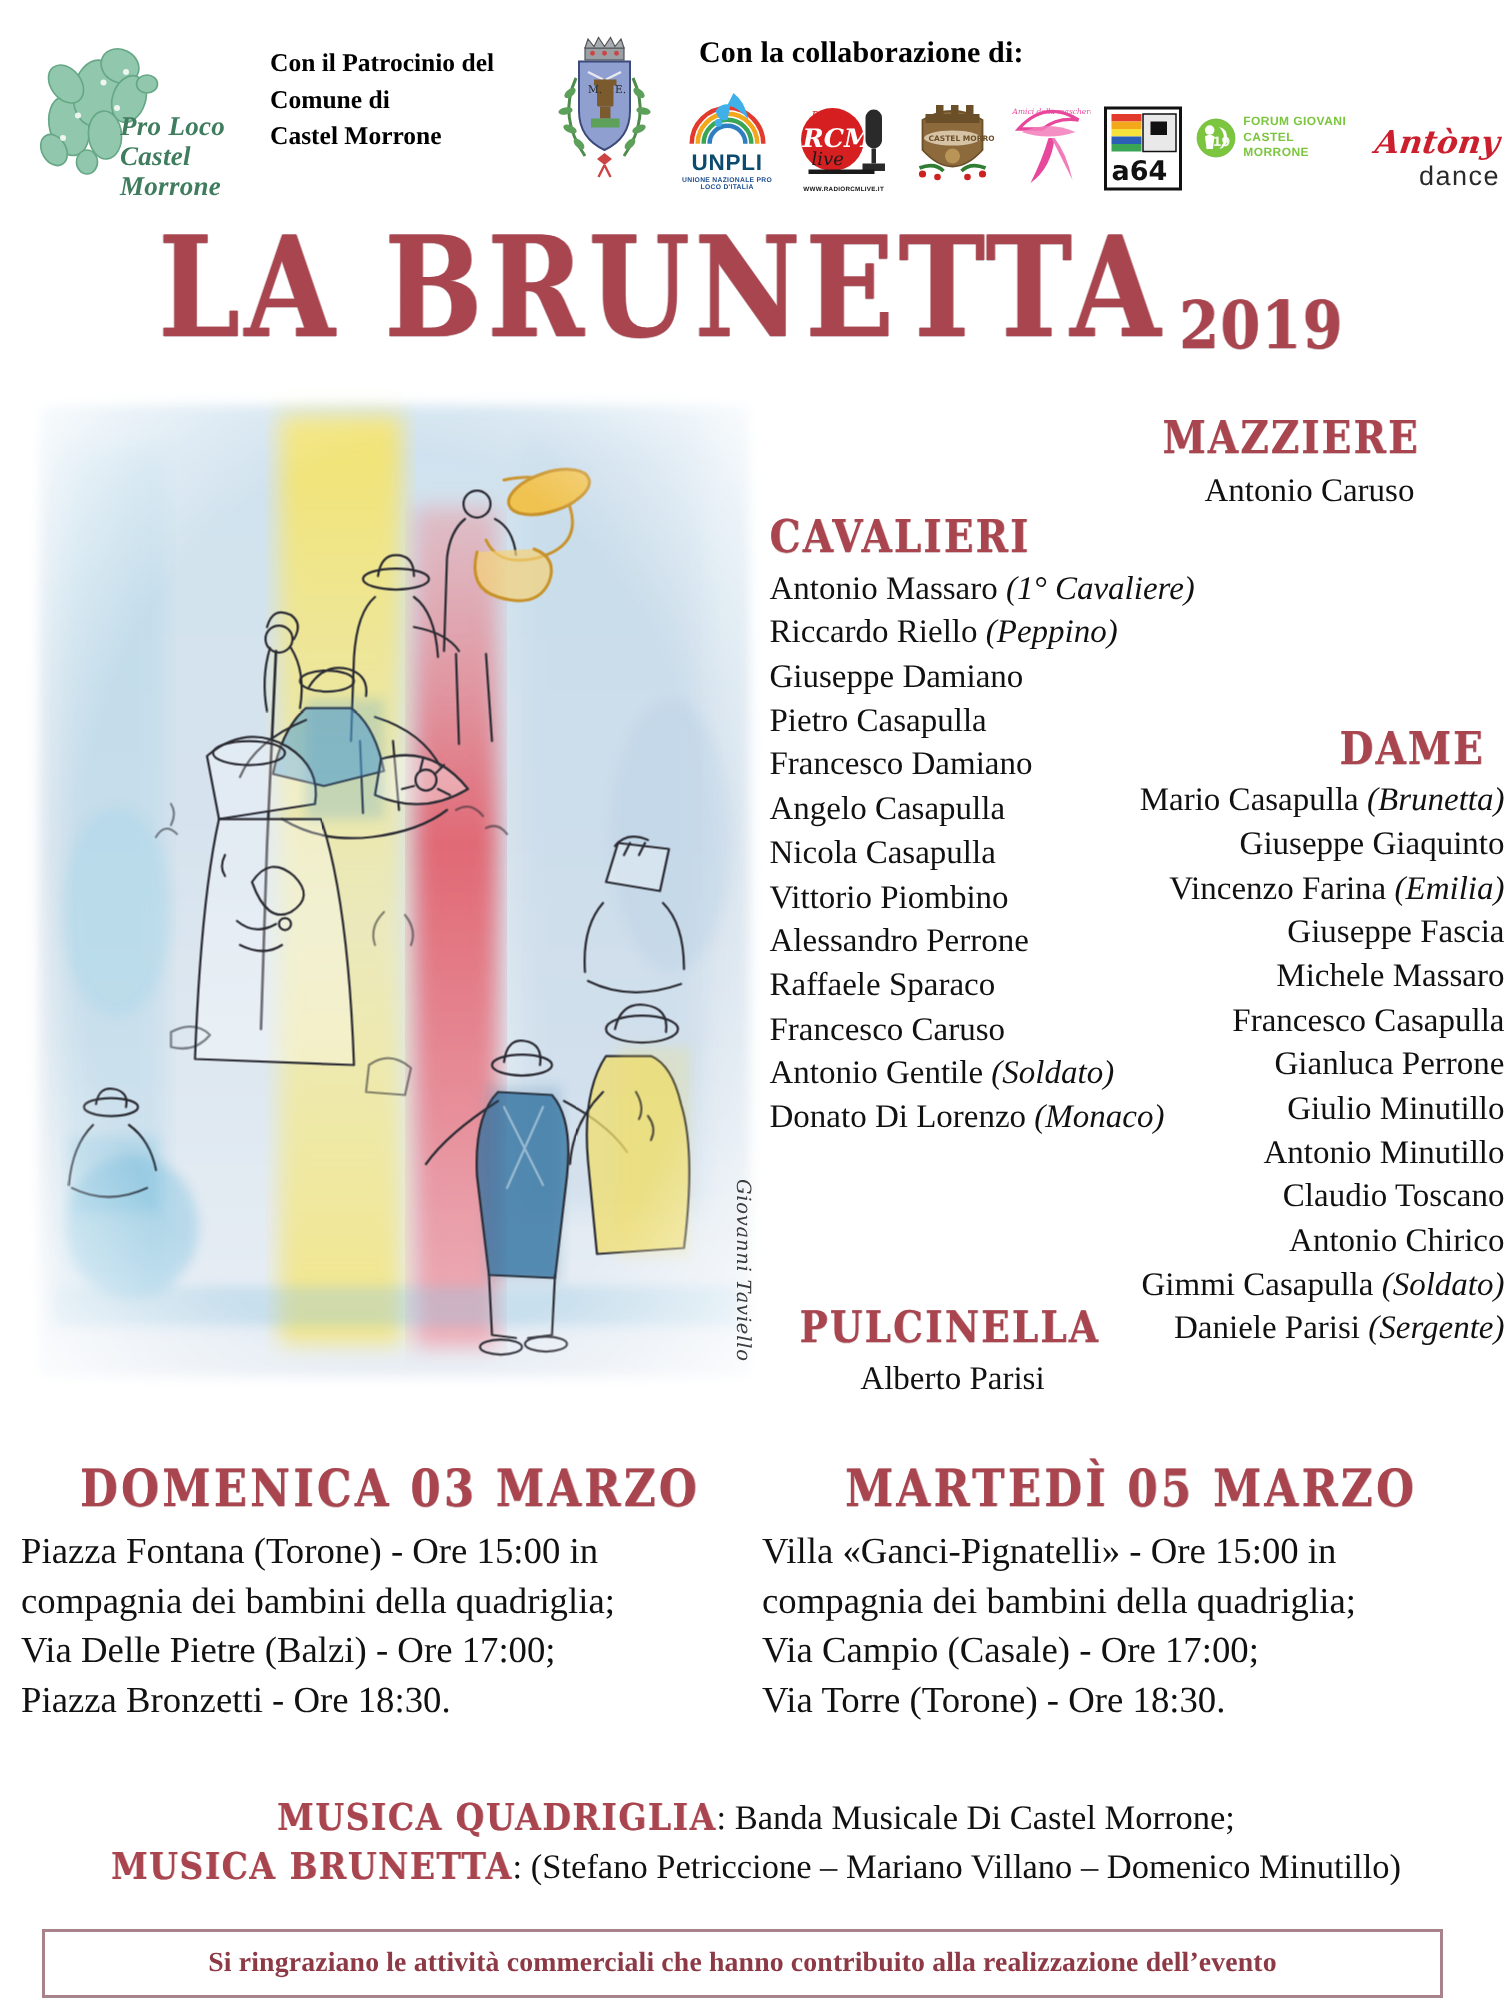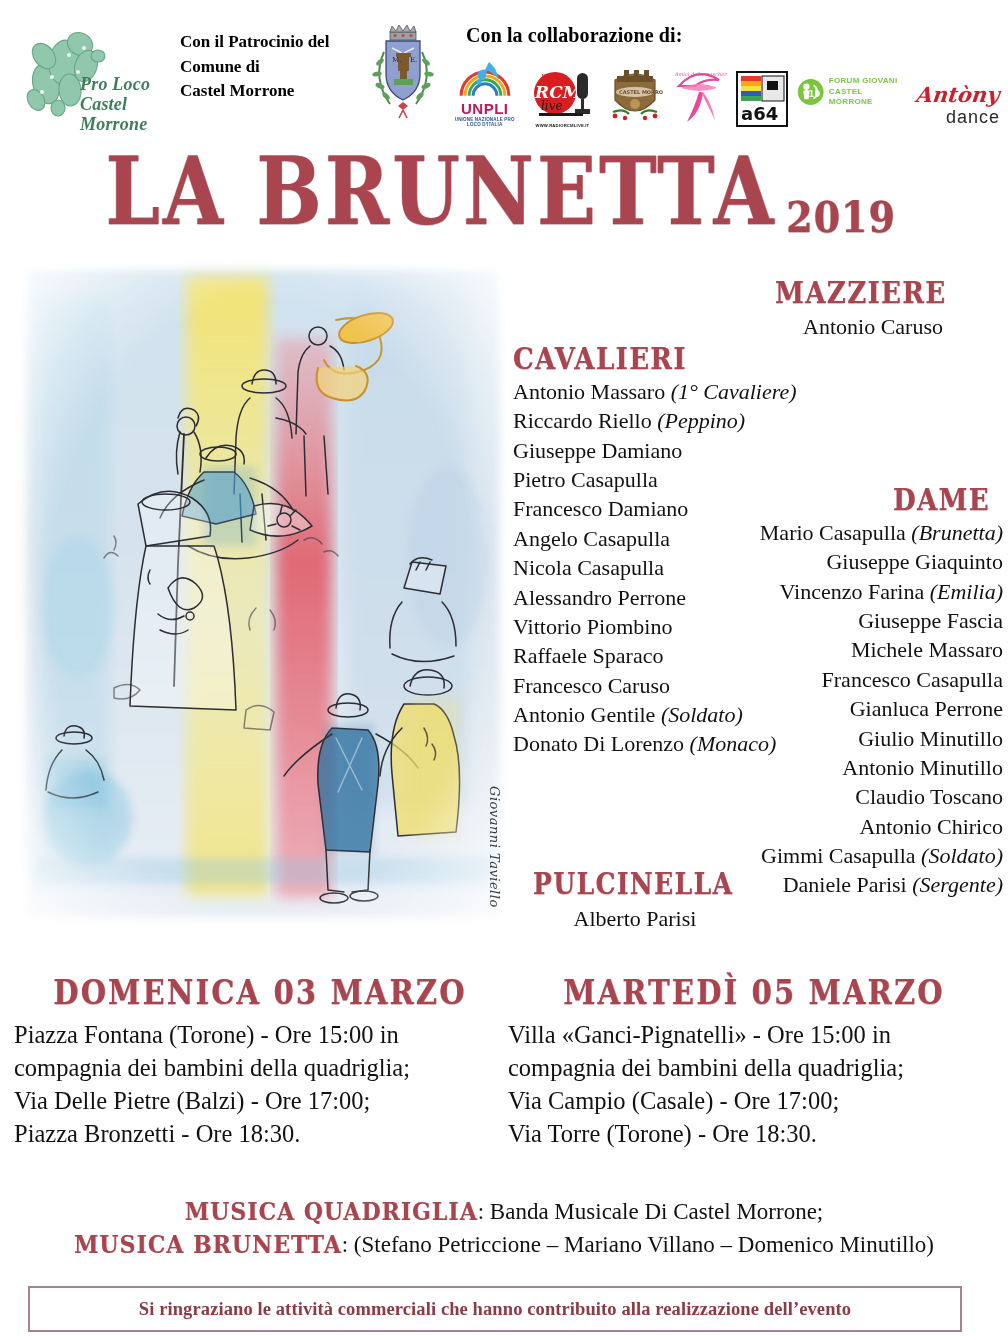--- a/index.html
+++ b/index.html
@@ -255,21 +255,21 @@
       <div class="logo" style="width:72px">
         <svg width="60" height="44" viewBox="0 0 60 44">
           <path d="M6 40 A24 24 0 0 1 54 40" fill="none" stroke="#e23b2e" stroke-width="3"></path>
           <path d="M10 40 A20 20 0 0 1 50 40" fill="none" stroke="#f3a71b" stroke-width="3"></path>
           <path d="M14 40 A16 16 0 0 1 46 40" fill="none" stroke="#3aa655" stroke-width="3"></path>
           <path d="M18 40 A12 12 0 0 1 42 40" fill="none" stroke="#2e7fc1" stroke-width="3"></path>
           <path d="M34 6 q8 6 10 18 q-6 -8 -14 -10 z" fill="#3fb0e8"></path>
           <path d="M22 18 q4 -6 10 -4 l-2 10 q-6 2 -8 -6 z" fill="#3fb0e8"></path>
           <circle cx="24" cy="26" r="2.6" fill="#3fb0e8"></circle>
         </svg>
-        <div style="font-family:'Liberation Sans',sans-serif;font-weight:bold;font-size:15px;color:#be185d;letter-spacing:.5px;">UNPLI</div>
+        <div style="font-family:'Liberation Sans',sans-serif;font-weight:bold;font-size:15px;color:#0c4a6e;letter-spacing:.5px;">UNPLI</div>
         <div class="cap">UNIONE NAZIONALE PRO LOCO D'ITALIA</div>
       </div>
 
       <div class="logo" style="width:78px">
         <svg width="74" height="56" viewBox="0 0 74 56">
           <circle cx="30" cy="26" r="21" fill="#d61f20"></circle>
           <text x="10" y="31" font-family="DejaVu Serif, serif" font-weight="bold" font-style="italic" font-size="17" fill="#ffffff">RCM</text>
           <text x="16" y="43" font-family="DejaVu Serif, serif" font-style="italic" font-size="12" fill="#1a1a1a">live</text>
           <text x="16" y="12" font-family="DejaVu Serif, serif" font-style="italic" font-size="7" fill="#d61f20">Radio</text>
           <rect x="52" y="6" width="11" height="26" rx="5.5" fill="#2a2a2a"></rect>
@@ -481,22 +481,22 @@
 
     <div class="rolehead cav-head">CAVALIERI</div>
     <div class="cav-list">
         <div class="name"><span>Antonio Massaro</span> <i>(1° Cavaliere)</i></div>
         <div class="name"><span>Riccardo Riello</span> <i>(Peppino)</i></div>
         <div class="name"><span>Giuseppe Damiano</span></div>
         <div class="name"><span>Pietro Casapulla</span></div>
         <div class="name"><span>Francesco Damiano</span></div>
         <div class="name"><span>Angelo Casapulla</span></div>
         <div class="name"><span>Nicola Casapulla</span></div>
+        <div class="name"><span>Vittorio Piombino</span></div>
         <div class="name"><span>Alessandro Perrone</span></div>
-        <div class="name"><span>Vittorio Piombino</span></div>
         <div class="name"><span>Raffaele Sparaco</span></div>
         <div class="name"><span>Francesco Caruso</span></div>
         <div class="name"><span>Antonio Gentile</span> <i>(Soldato)</i></div>
         <div class="name"><span>Donato Di Lorenzo</span> <i>(Monaco)</i></div>
       </div>
 
     <div class="rolehead dame-head">DAME</div>
     <div class="dame-list">
         <div class="name"><span>Mario Casapulla</span> <i>(Brunetta)</i></div>
         <div class="name"><span>Giuseppe Giaquinto</span></div>

